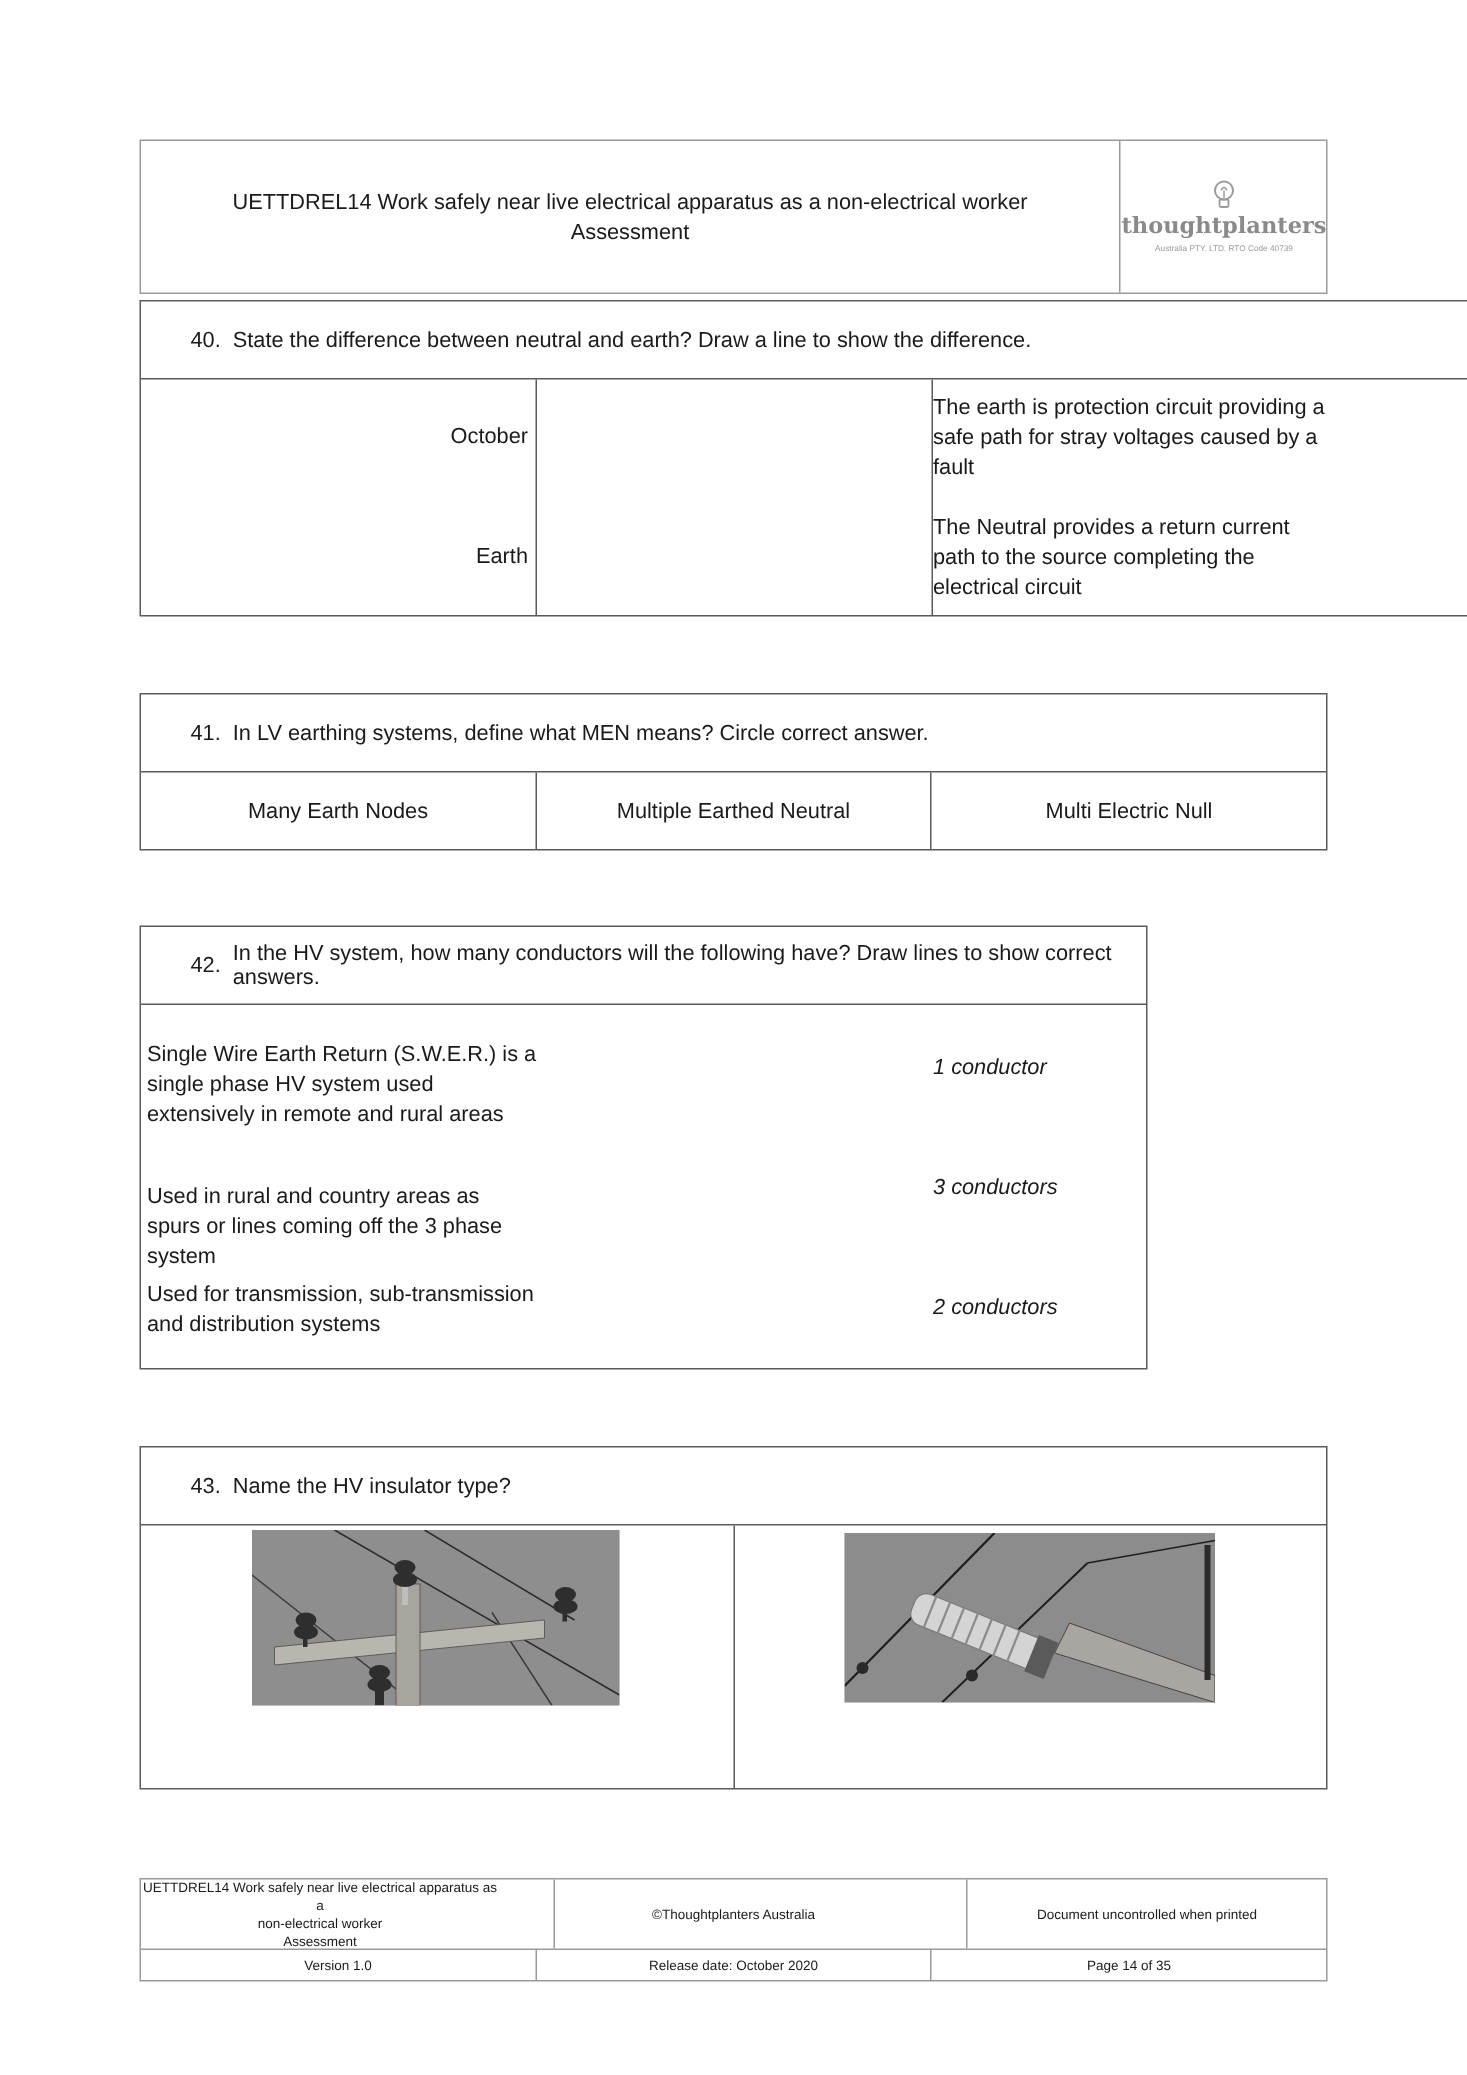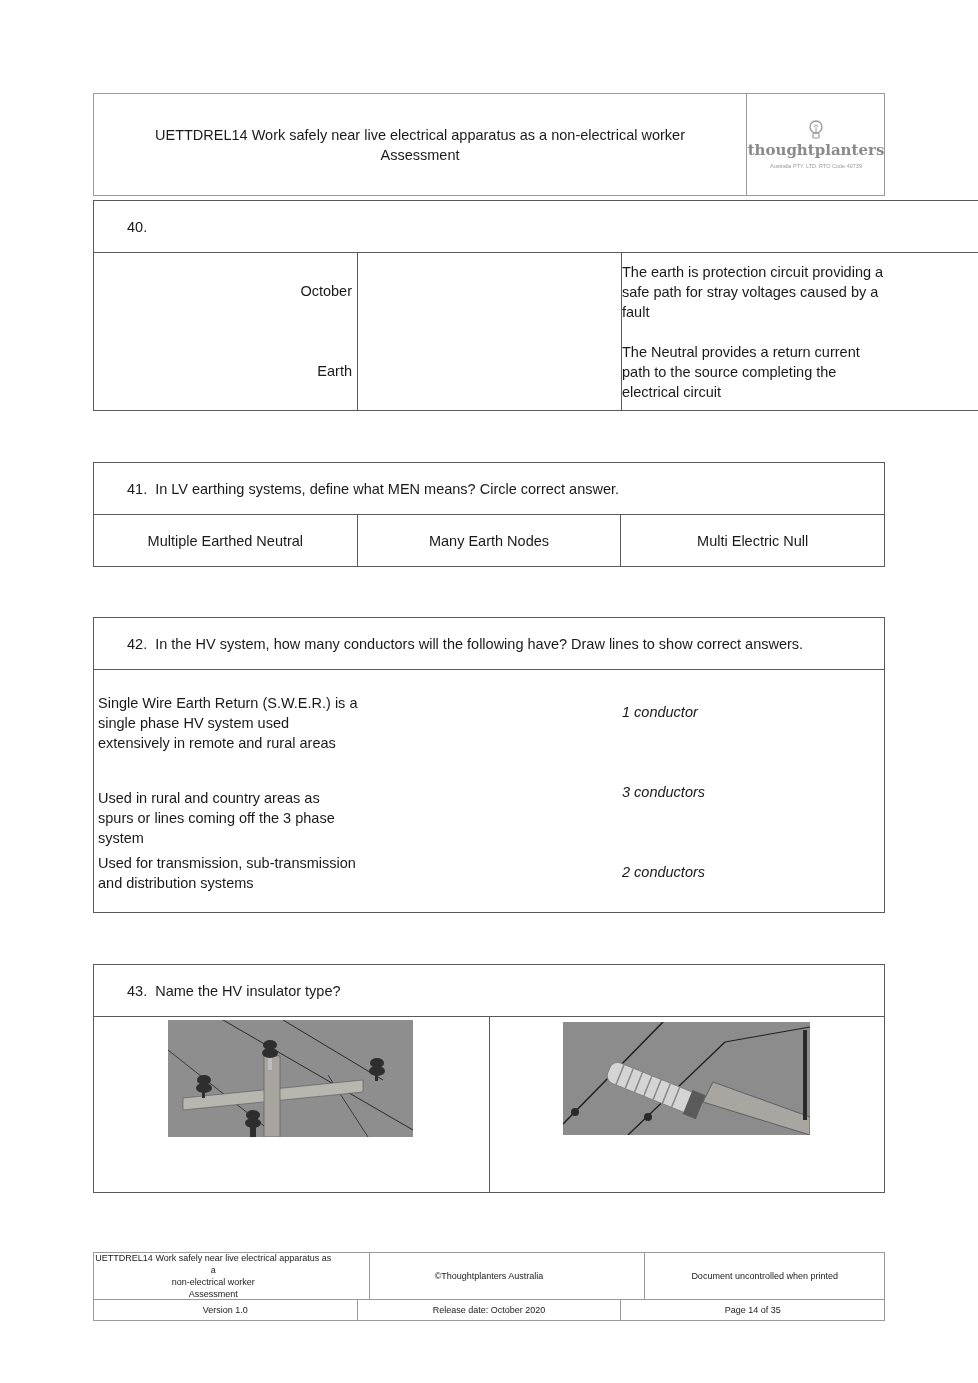--- a/index.html
+++ b/index.html
@@ -31,21 +31,21 @@
   #q40 .body { position: absolute; left: 0; top: 52px; width: 100%; height: 157px; }
   .lbl-right { position: absolute; width: 258px; text-align: right; font-size: 14.5px; }
   .desc { position: absolute; left: 528px; width: 262px; font-size: 14.5px; line-height: 20px; }
 
   #q41 { left: 93px; top: 462px; width: 792px; height: 105px; }
   #q41 .qhead { height: 52px; }
   #q41 .opts { position: absolute; left: 0; top: 52px; width: 100%; height: 51px; display: flex; }
   #q41 .opt { flex: 1; display: flex; align-items: center; justify-content: center; font-size: 14.5px; }
   #q41 .opt + .opt { border-left: 1px solid #5a5a5a; }
 
-  #q42 { left: 93px; top: 617px; width: 792px; height: 296px; }
+  #q42 { left: 93px; top: 617px; width: 672px; height: 296px; }
   #q42 .qhead { height: 52px; }
   .lt { position: absolute; left: 4px; width: 260px; font-size: 14.5px; line-height: 20px; }
   .rt { position: absolute; left: 528px; font-size: 14.5px; font-style: italic; }
 
   #q43 { left: 93px; top: 964px; width: 792px; height: 229px; }
   #q43 .qhead { height: 52px; }
   .photo { position: absolute; background: #8d8d8d; overflow: hidden; }
 
   
   #footer { left: 93px; top: 1252px; width: 792px; height: 69px; border: 1px solid #9a9a9a; font-size: 9px; }
@@ -69,39 +69,40 @@
       <rect x="5" y="13" width="6" height="5" rx="1" fill="none" stroke="#9a9a9a" stroke-width="1.2"></rect>
     </svg>
     <div class="logo-word">thoughtplanters</div>
     <div class="logo-sub">Australia PTY. LTD. RTO Code 40739</div>
   </div>
 </div>
 
 <div id="q40" class="abs box">
   <div class="qhead">
     <span class="qnum">40.</span>
+    <span>State the difference between neutral and earth? Draw a line to show the difference.</span>
   </div>
   <div class="body">
     <div class="vline" style="left:263px;height:157px;"></div>
     <div class="vline" style="left:527px;height:157px;"></div>
     <div class="lbl-right" style="top:30px;">October</div>
     <div class="lbl-right" style="top:110px;">Earth</div>
     <div class="desc" style="top:9px;">The earth is protection circuit providing a safe path for stray voltages caused by a fault</div>
     <div class="desc" style="top:89px;">The Neutral provides a return current path to the source completing the electrical circuit</div>
   </div>
 </div>
 
 <div id="q41" class="abs box">
   <div class="qhead">
     <span class="qnum">41.</span>
     <span>In LV earthing systems, define what MEN means? Circle correct answer.</span>
   </div>
   <div class="opts">
+    <div class="opt">Many Earth Nodes</div>
     <div class="opt">Multiple Earthed Neutral</div>
-    <div class="opt">Many Earth Nodes</div>
     <div class="opt">Multi Electric Null</div>
   </div>
 </div>
 
 <div id="q42" class="abs box">
   <div class="qhead">
     <span class="qnum">42.</span>
     <span>In the HV system, how many conductors will the following have? Draw lines to show correct answers.</span>
   </div>
   <div class="lt" style="top:75px;">Single Wire Earth Return (S.W.E.R.) is a single phase HV system used extensively in remote and rural areas</div>

